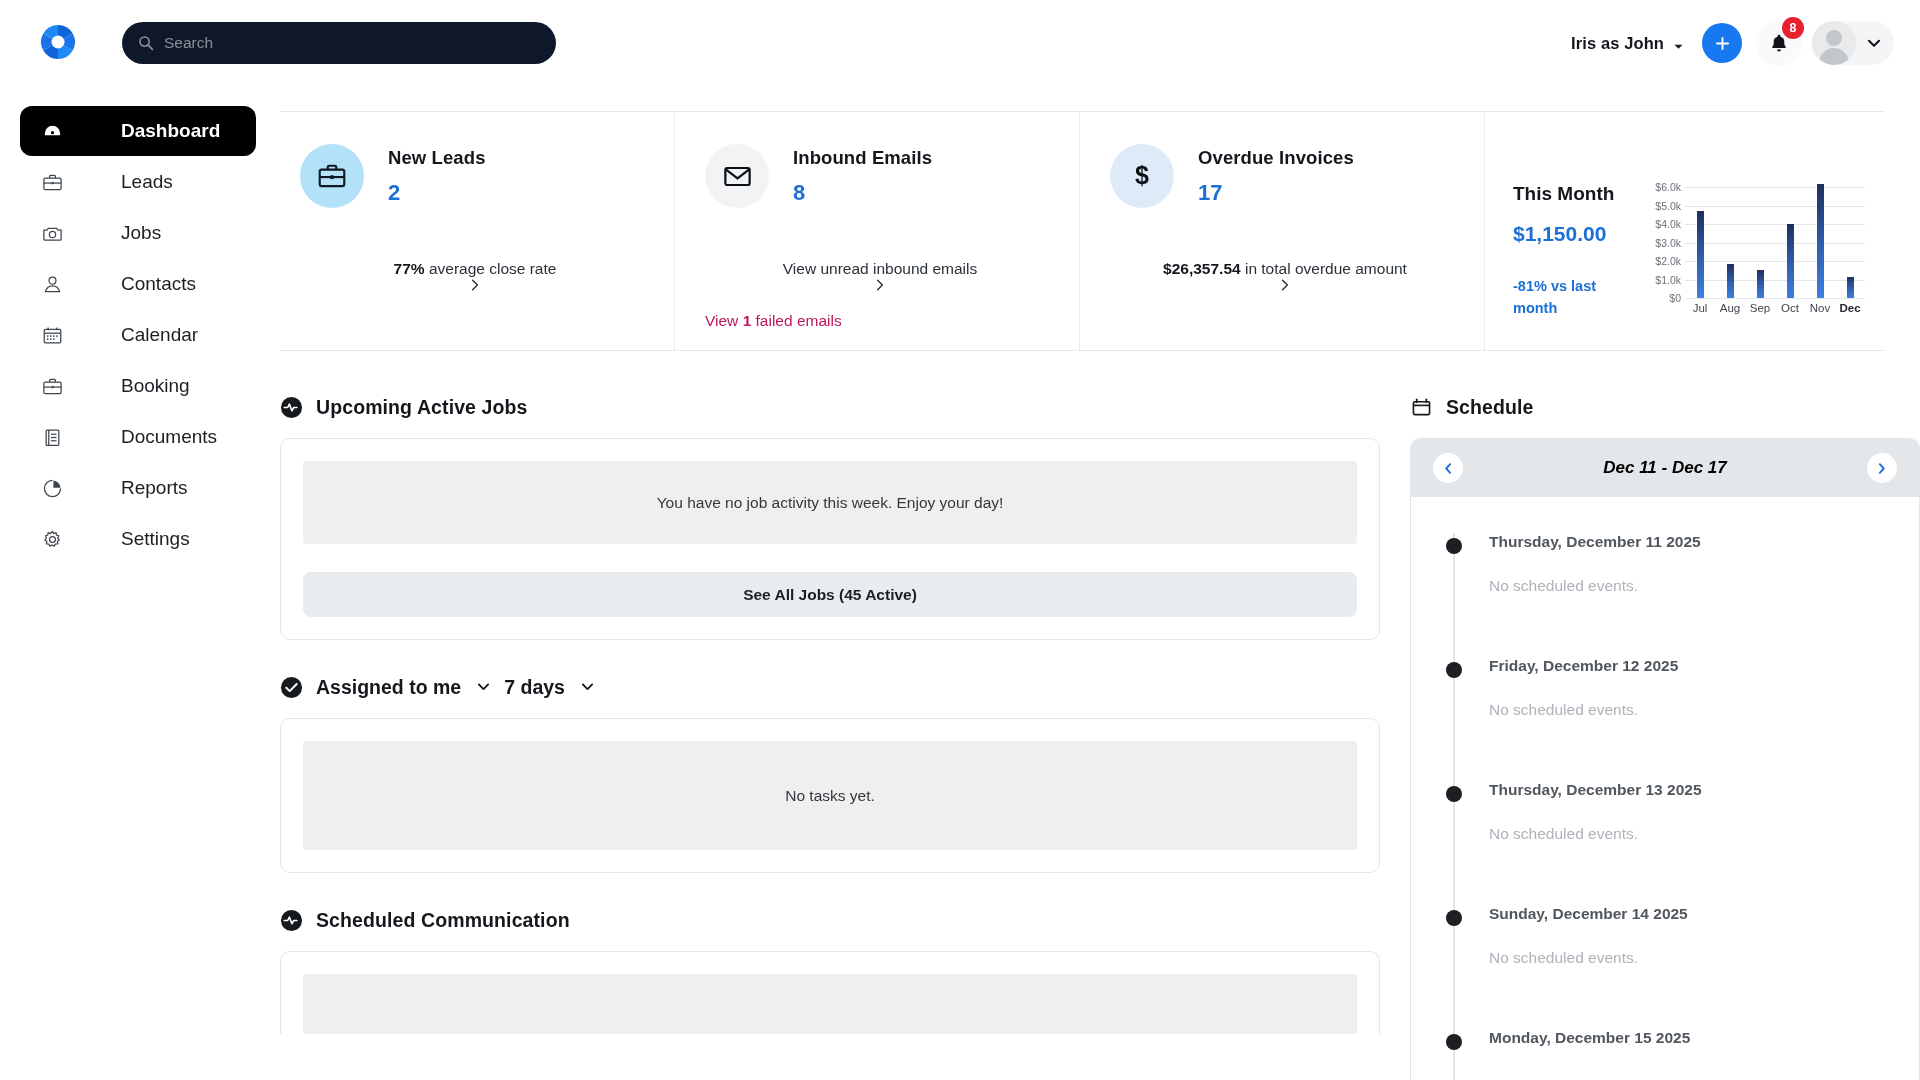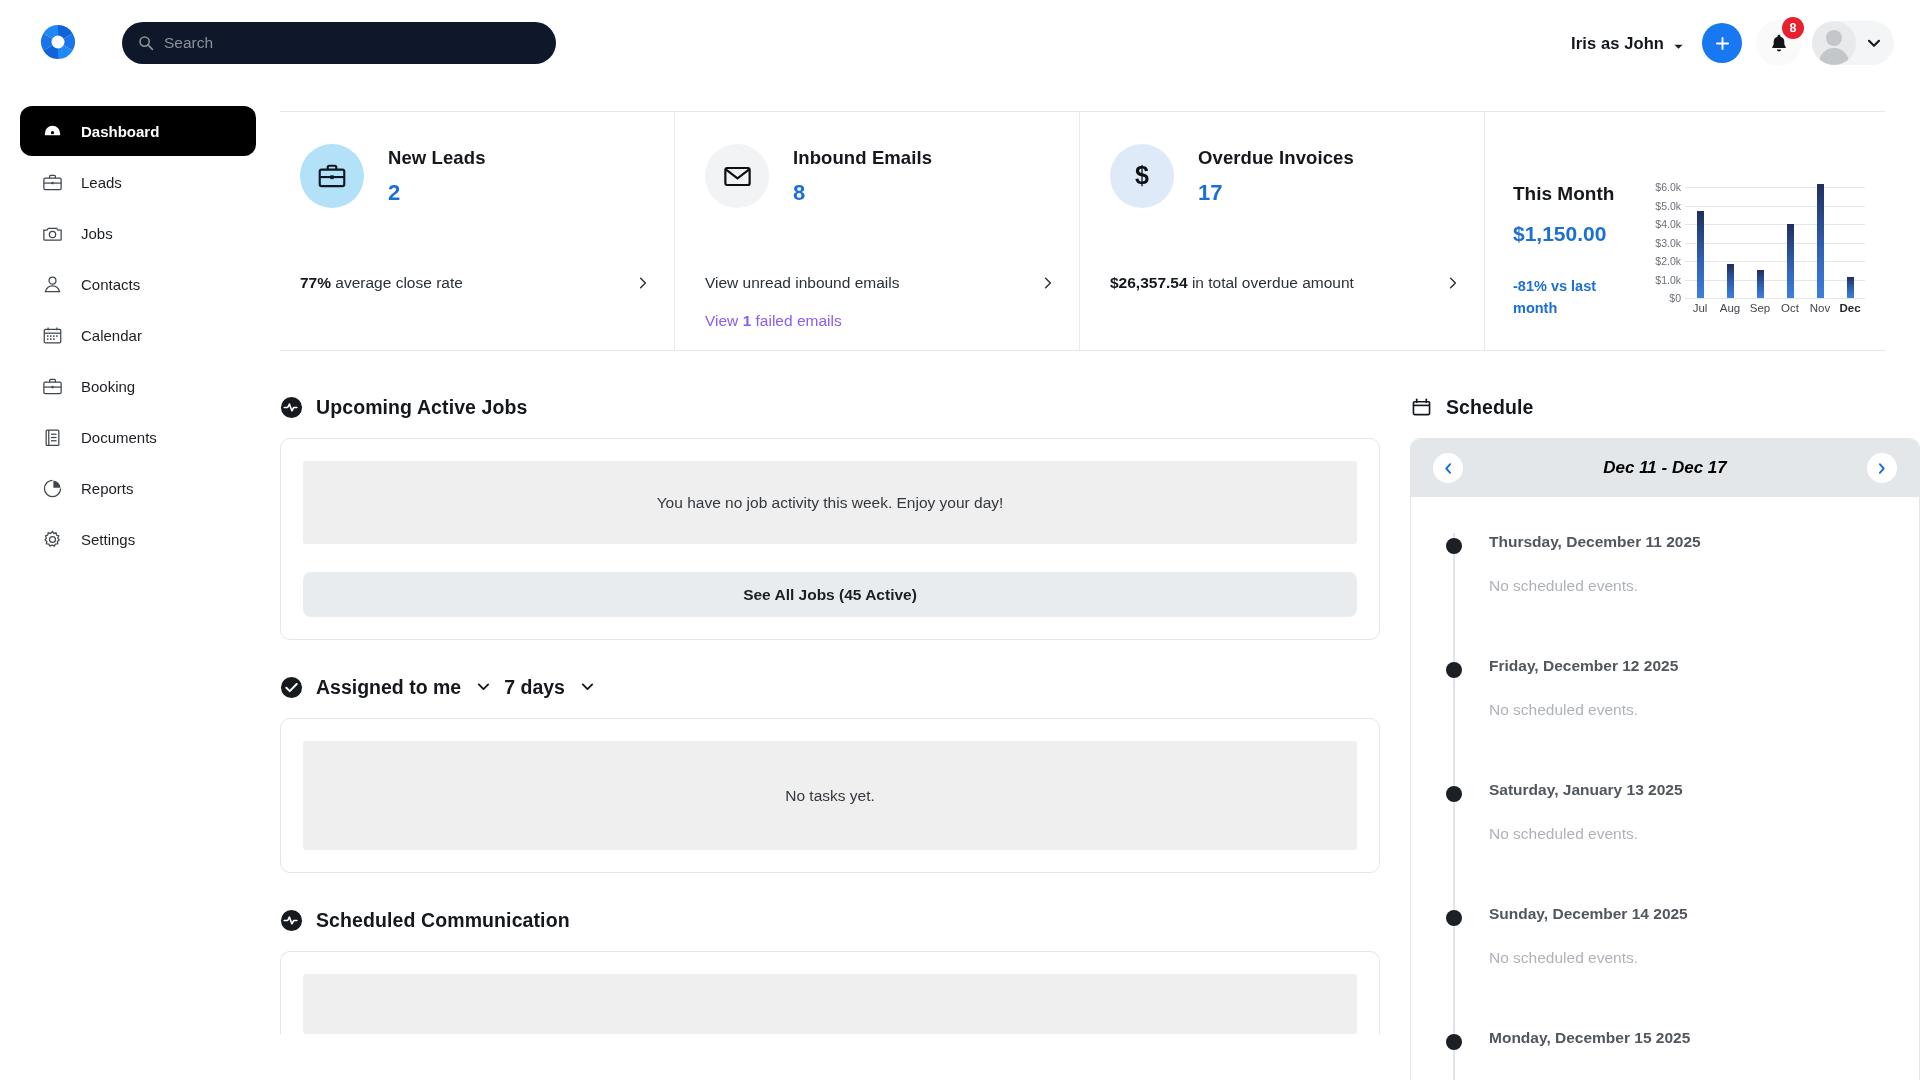--- a/index.html
+++ b/index.html
@@ -67,21 +67,21 @@
 
   
   .sidebar {
     position: absolute; left: 0; top: 86px; width: 280px; height: 994px;
     background: #ffffff; padding-top: 20px;
   }
   .nav-item {
     display: flex; align-items: center;
     height: 50px; margin: 0 24px 0 20px;
     border-radius: 12px; padding-left: 20px;
-    color: #1b1f24; font-size: 15px;
+    color: #1b1f24; font-size: 19px; gap: 40px;
   }
   .nav-item + .nav-item { margin-top: 1px; }
   .nav-item.active { background: #000000; color: #ffffff; font-weight: 600; }
   .nav-ico { width: 24px; height: 24px; margin-right: 17px; flex: none; display:flex; align-items:center; justify-content:center;}
 
   
   .main {
     position: absolute; left: 280px; top: 86px;
     width: 1640px; height: 994px; background: #ffffff;
     padding: 0;
@@ -100,28 +100,28 @@
   .stat-top { display: flex; align-items: center; gap: 24px; }
   .stat-circle {
     width: 64px; height: 64px; border-radius: 50%;
     display: flex; align-items: center; justify-content: center; flex: none;
   }
   .stat-title { font-size: 18.5px; font-weight: 700; color: #14181d; letter-spacing: .1px; text-align: center; }
   .stat-value { font-size: 22px; font-weight: 700; color: #1b6fd6; margin-top: 11px; }
   .stat-foot {
     position: absolute; left: 20px; bottom: 58px; right: 24px;
     display: flex; align-items: center; justify-content: space-between;
-    font-size: 15.5px; color: #2b3138;
+    font-size: 15.5px; color: #2b3138; flex-direction: column;
   }
   .stat + .stat .stat-foot { left: 30px; }
   .stat-foot b { font-weight: 700; color: #14181d; }
   .chev-r { width: 14px; height: 14px; flex: none; }
   .stat-link {
     position: absolute; left: 20px; bottom: 20px;
-    font-size: 15.5px; color: #8b5cf6;
+    font-size: 15.5px; color: #be185d;
   }
   .stat + .stat .stat-link { left: 30px; }
   .stat-link b { font-weight: 700; }
 
   
   .month {
     flex: 0 0 400px; border-left: 1px solid #e9ebed;
     display: flex; align-items: center; padding: 40px 16px 0 28px; gap: 6px;
   }
   .month-left { width: 120px; flex: none; }
@@ -603,21 +603,21 @@
               <div class="tl-date">Thursday, December 11 2025</div>
               <div class="tl-sub">No scheduled events.</div>
             </div>
             <div class="tl-item">
               <div class="tl-dot"></div>
               <div class="tl-date">Friday, December 12 2025</div>
               <div class="tl-sub">No scheduled events.</div>
             </div>
             <div class="tl-item">
               <div class="tl-dot"></div>
-              <div class="tl-date">Saturday, January 13 2025</div>
+              <div class="tl-date">Thursday, December 13 2025</div>
               <div class="tl-sub">No scheduled events.</div>
             </div>
             <div class="tl-item">
               <div class="tl-dot"></div>
               <div class="tl-date">Sunday, December 14 2025</div>
               <div class="tl-sub">No scheduled events.</div>
             </div>
             <div class="tl-item">
               <div class="tl-dot"></div>
               <div class="tl-date">Monday, December 15 2025</div>

